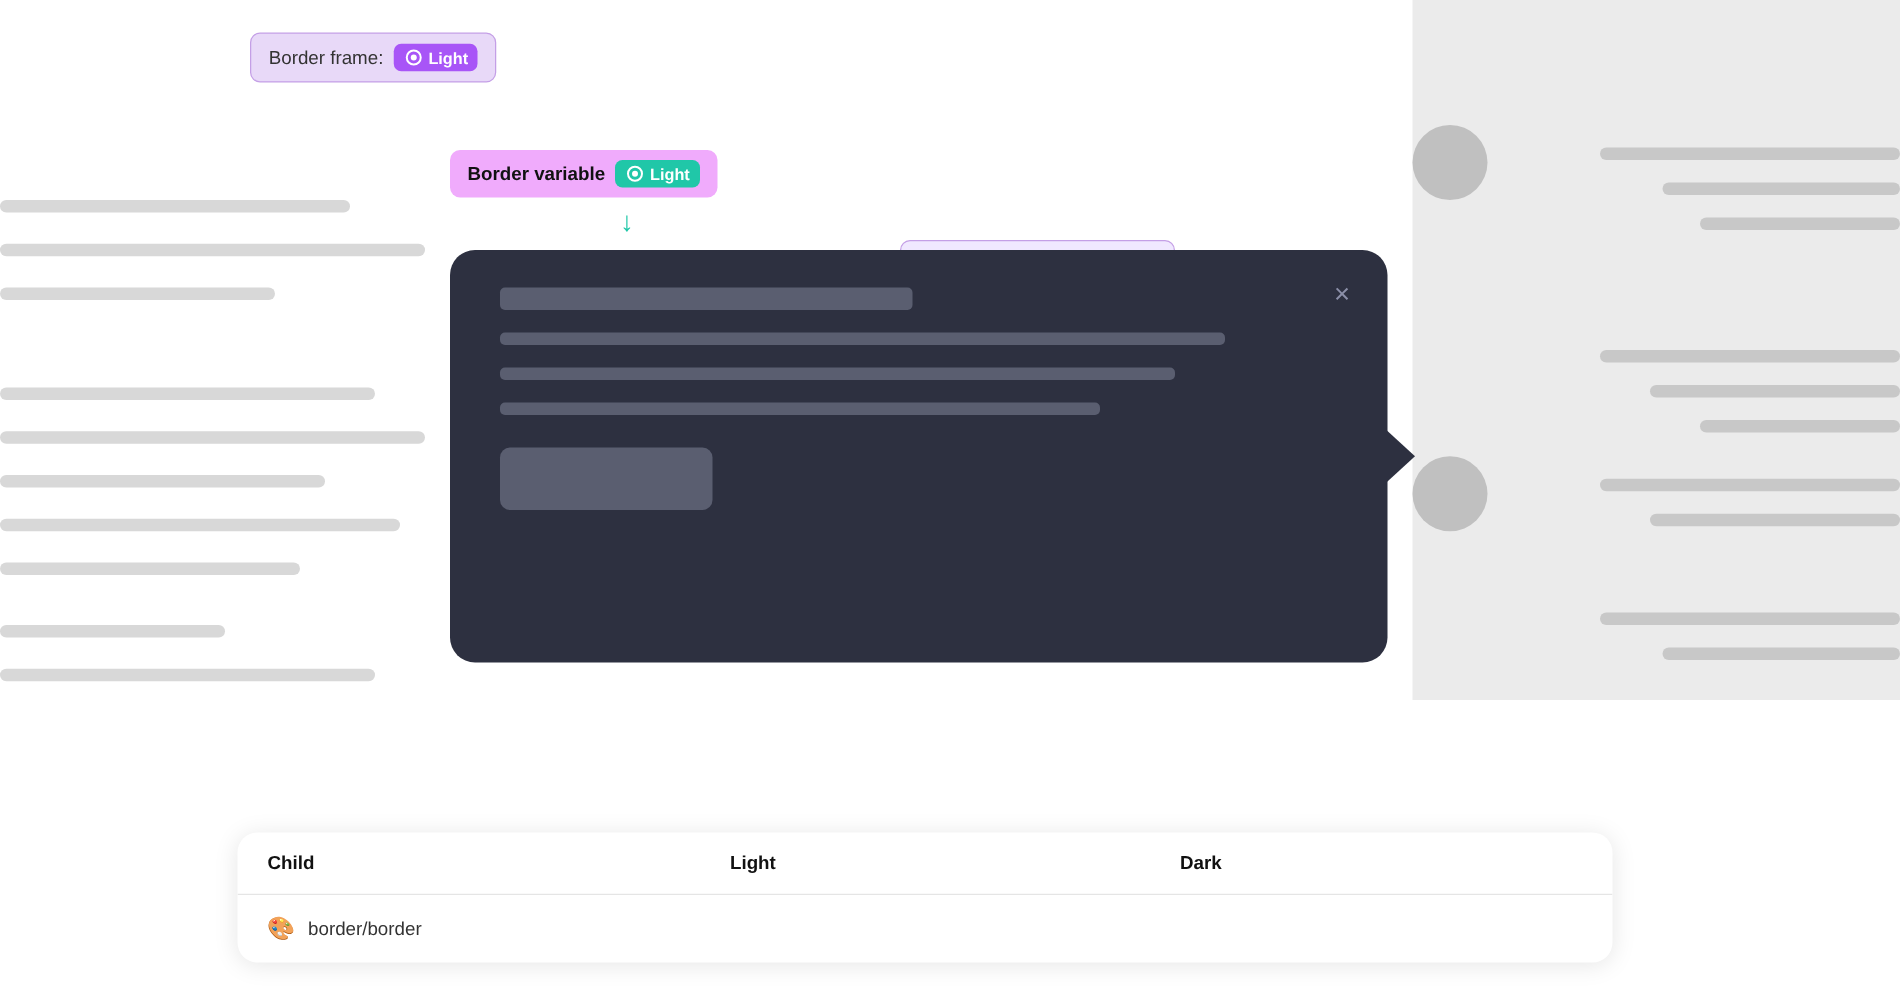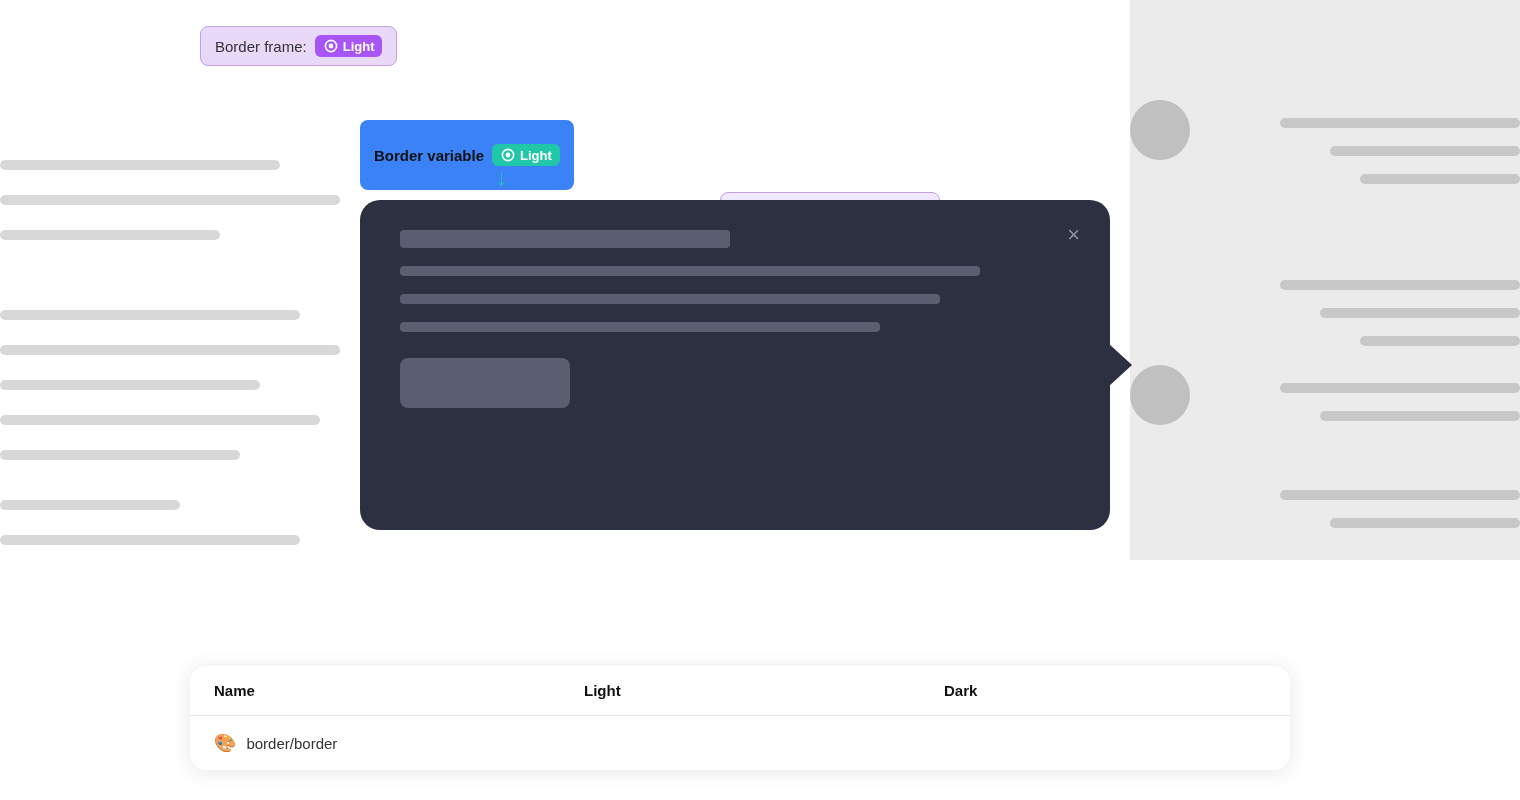--- a/index.html
+++ b/index.html
@@ -76,23 +76,23 @@
     .frame-icon {
       width: 16px;
       height: 16px;
     }
 
     
     .border-variable-label {
       position: absolute;
       top: 120px;
       left: 360px;
-      background: #3b82f6;
+      background: #f0abfc;
       border-radius: 8px;
-      padding: 24px 14px;
+      padding: 8px 14px;
       display: flex;
       align-items: center;
       gap: 8px;
       font-size: 15px;
       font-weight: 600;
       color: #111;
     }
 
     .frame-badge-teal {
       display: flex;
@@ -382,21 +382,21 @@
   <span class="close-btn">×</span>
   <div class="modal-title-bar"></div>
   <div class="modal-line full"></div>
   <div class="modal-line medium"></div>
   <div class="modal-line short"></div>
   <div class="modal-btn-placeholder"></div>
 </div>
 
 <div class="variable-table">
   <div class="table-header">
-    <div class="table-header-cell">Name</div>
+    <div class="table-header-cell">Child</div>
     <div class="table-header-cell">Light</div>
     <div class="table-header-cell">Dark</div>
   </div>
   <div class="table-row">
     <div class="table-cell">
       <span class="palette-icon">🎨</span>
       <span>border/border</span>
     </div>
   </div>
 </div>

